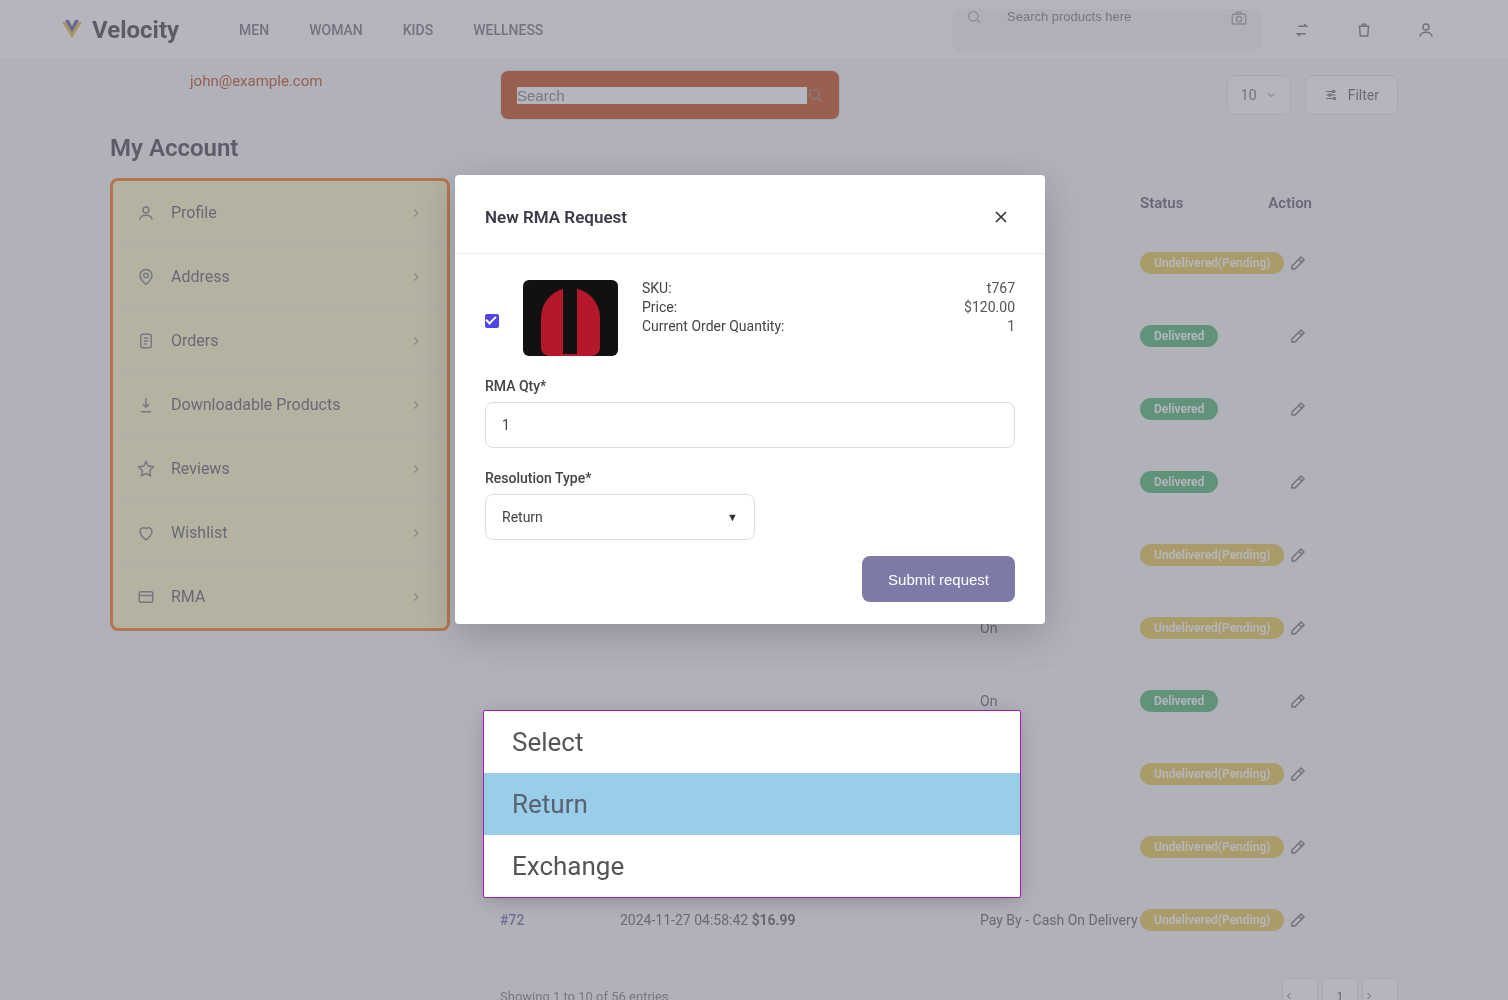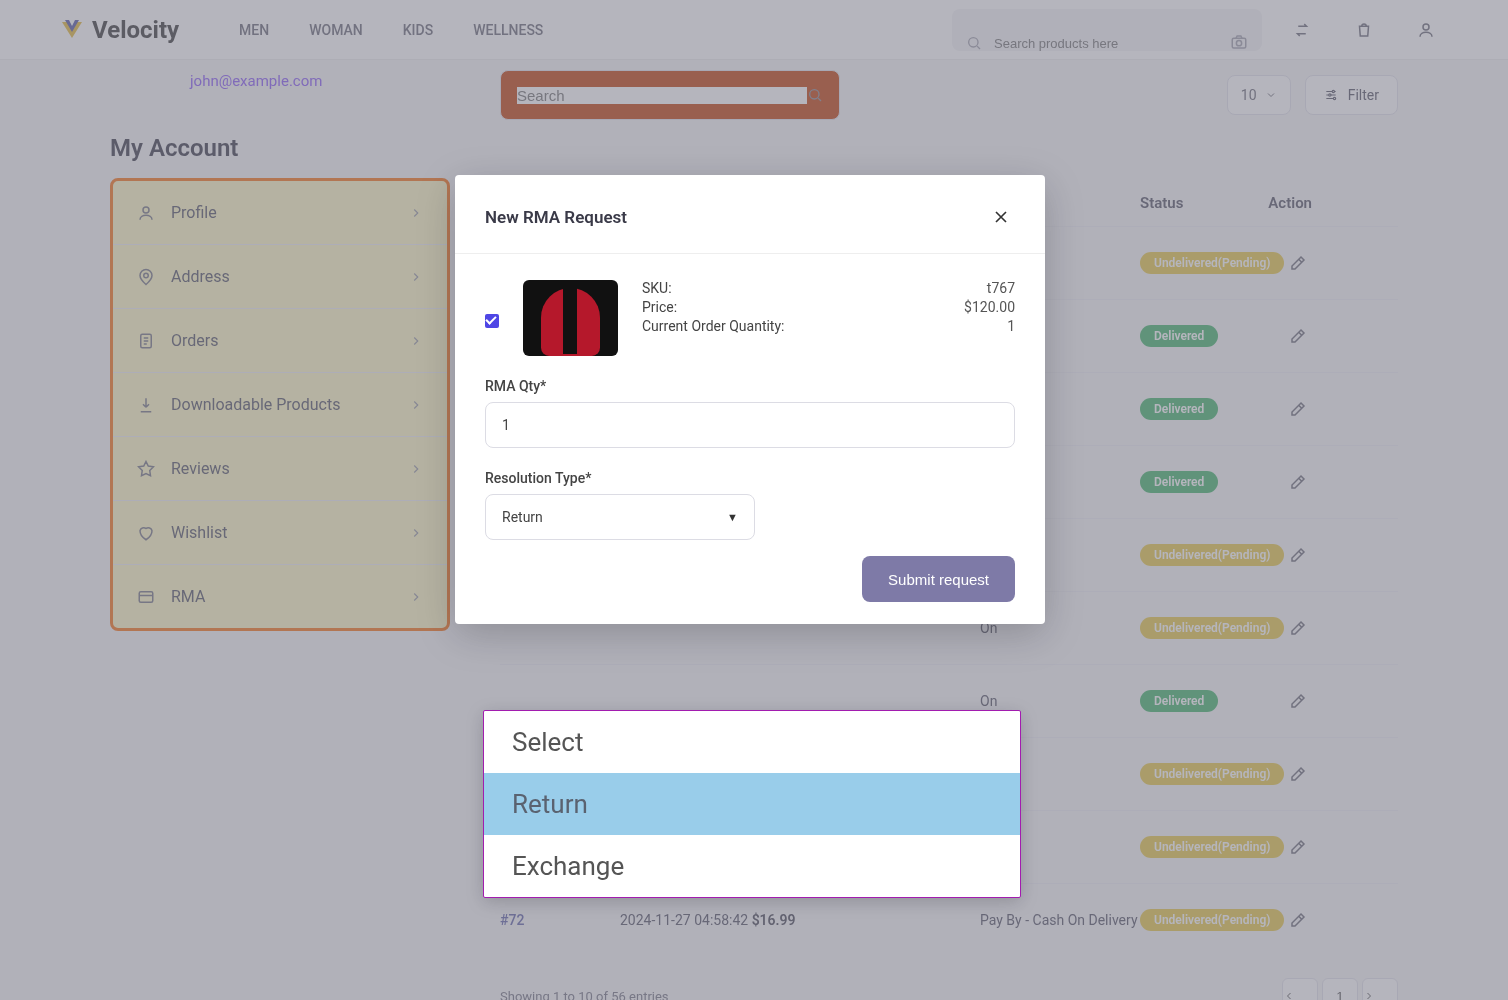--- a/index.html
+++ b/index.html
@@ -7,28 +7,28 @@
 
 
 .dim-overlay { position: fixed; inset:0; background: rgba(120,120,135,0.55); z-index: 10; pointer-events:none; }
 
 
 .topbar { height: 60px; background:#fff; display:flex; align-items:center; padding: 0 60px; border-bottom:1px solid #eee; position:relative; z-index:1; }
 .logo { display:flex; align-items:center; gap:8px; font-weight:700; font-size:24px; color:#3a3a3a; }
 .logo .mark { position:relative; width:24px; height:24px; }
 .nav { display:flex; gap:40px; margin-left:60px; }
 .nav a { color:#6b6b78; font-size:14px; font-weight:500; text-decoration:none; }
-.search-box { margin-left:auto; display:flex; align-items:flex-end; background:#f3f3f5; border-radius:8px; height:42px; width:310px; padding:0 14px; gap:12px; color:#a0a0ac;}
+.search-box { margin-left:auto; display:flex; align-items:flex-start; background:#f3f3f5; border-radius:8px; height:42px; width:310px; padding:0 14px; gap:25px; color:#a0a0ac;}
 .search-box input { border:0; background:transparent; outline:0; flex:1; font-size:13px; color:#555;}
 .icon-btn { width:44px; height:44px; display:flex; align-items:center; justify-content:center; margin-left:18px; color:#6b6b78;}
 
 
 .page { display:flex; padding: 0 110px; }
 .left-col { width:340px; }
-.user-email { color:#8b5cf6; font-size:15px; margin:12px 0 8px 80px;}
+.user-email { color:#c2410c; font-size:15px; margin:12px 0 8px 80px;}
 .section-title { font-size:24px; font-weight:600; color:#3a3a48; margin: 44px 0 16px 0;}
 .card { background:#fef9c3; border:3px solid #f97316; border-radius:8px; }
 .sidebar-item { display:flex; align-items:center; padding:22px 24px; gap:16px; border-bottom:1px solid #edeef2; color:#555565; font-size:16px; cursor:pointer;}
 .sidebar-item:last-child{border-bottom:0;}
 .sidebar-item .chev{ margin-left:auto; color:#9a9aa5;}
 .icon-sm { width:18px; height:18px; display:inline-flex; align-items:center; justify-content:center; color:#777784;}
 
 .right-col { flex:1; padding-left:50px; }
 .controls-row { display:flex; align-items:center; gap:14px; margin-top:10px;}
 .input-search { background:#c2410c; border:1px solid #e3e3ea; border-radius:8px; height:50px; width:340px; display:flex; align-items:center; padding:0 16px; color:#8a8a96;}

